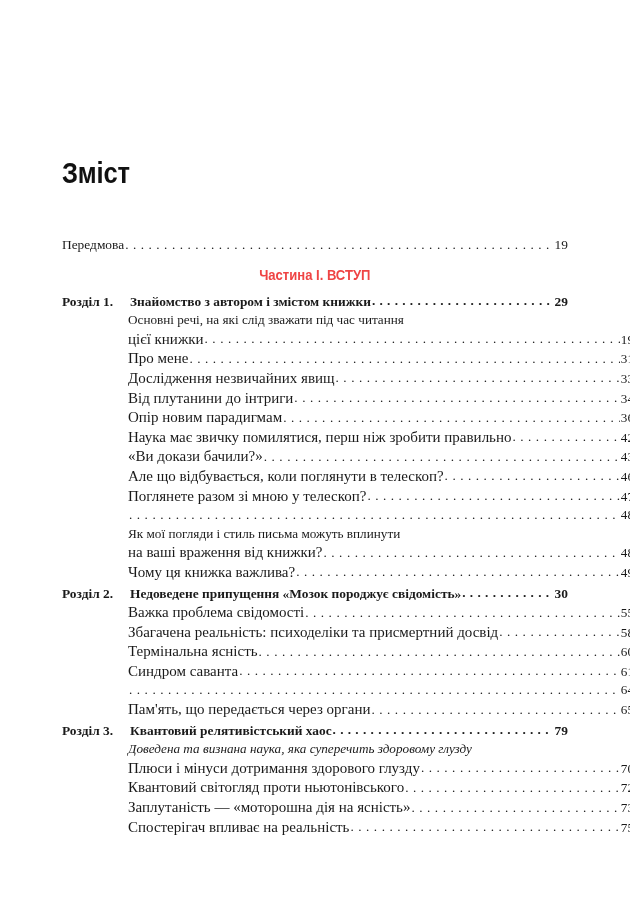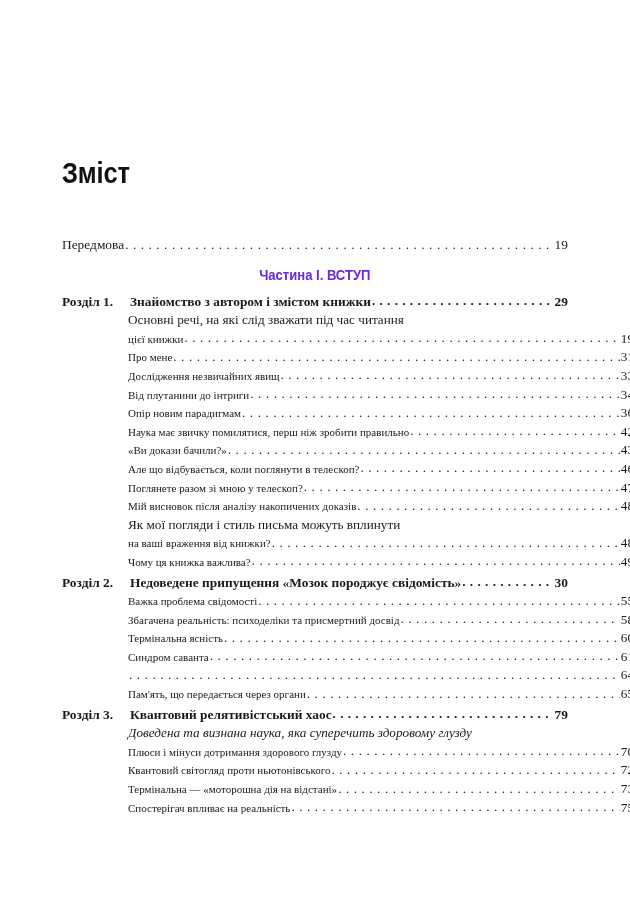--- a/index.html
+++ b/index.html
@@ -52,21 +52,21 @@
     width: 506px;
   }
 
   
   .part-header {
     text-align: center;
     font-family: "Liberation Sans Narrow", "Liberation Sans", "DejaVu Sans", sans-serif;
     font-weight: bold;
     font-size: 14.5px;
     line-height: 18px;
-    color: #6d28d9;
+    color: #ef4444;
     margin-top: 11px;
     margin-bottom: 9px;
     white-space: nowrap;
   }
   .part-header .ph-inner {
     display: inline-block;
     transform: scaleX(0.9);
     transform-origin: center;
   }
 
@@ -134,21 +134,21 @@
   .row-chapter .pageno {
     font-weight: bold;
     padding-left: 2px;
   }
 
   
   .sub {
     padding-left: 66px;
   }
   .sub .label {
-    font-size: 11px;
+    font-size: 15px;
   }
 
   
   .sub-cont {
     padding-left: 66px;
     font-size: 13.2px;
     line-height: 18.6px;
     white-space: nowrap;
   }
 
@@ -221,21 +221,20 @@
         <span class="label">Але що відбувається, коли поглянути в телескоп?</span>
         <span class="leader"></span>
         <span class="pageno">46</span>
       </div>
       <div class="row sub">
         <span class="label">Поглянете разом зі мною у телескоп?</span>
         <span class="leader"></span>
         <span class="pageno">47</span>
       </div>
       <div class="row sub">
-        <span class="label">Мій висновок після аналізу накопичених доказів</span>
         <span class="leader"></span>
         <span class="pageno">48</span>
       </div>
       <div class="sub-cont">Як мої погляди і стиль письма можуть вплинути</div>
       <div class="row sub">
         <span class="label">на ваші враження від книжки?</span>
         <span class="leader"></span>
         <span class="pageno">48</span>
       </div>
       <div class="row sub">
@@ -289,21 +288,21 @@
         <span class="label">Плюси і мінуси дотримання здорового глузду</span>
         <span class="leader"></span>
         <span class="pageno">70</span>
       </div>
       <div class="row sub">
         <span class="label">Квантовий світогляд проти ньютонівського</span>
         <span class="leader"></span>
         <span class="pageno">72</span>
       </div>
       <div class="row sub">
-        <span class="label">Термінальна — «моторошна дія на відстані»</span>
+        <span class="label">Заплутаність — «моторошна дія на ясність»</span>
         <span class="leader"></span>
         <span class="pageno">73</span>
       </div>
       <div class="row sub">
         <span class="label">Спостерігач впливає на реальність</span>
         <span class="leader"></span>
         <span class="pageno">75</span>
       </div>
     </div>
 

